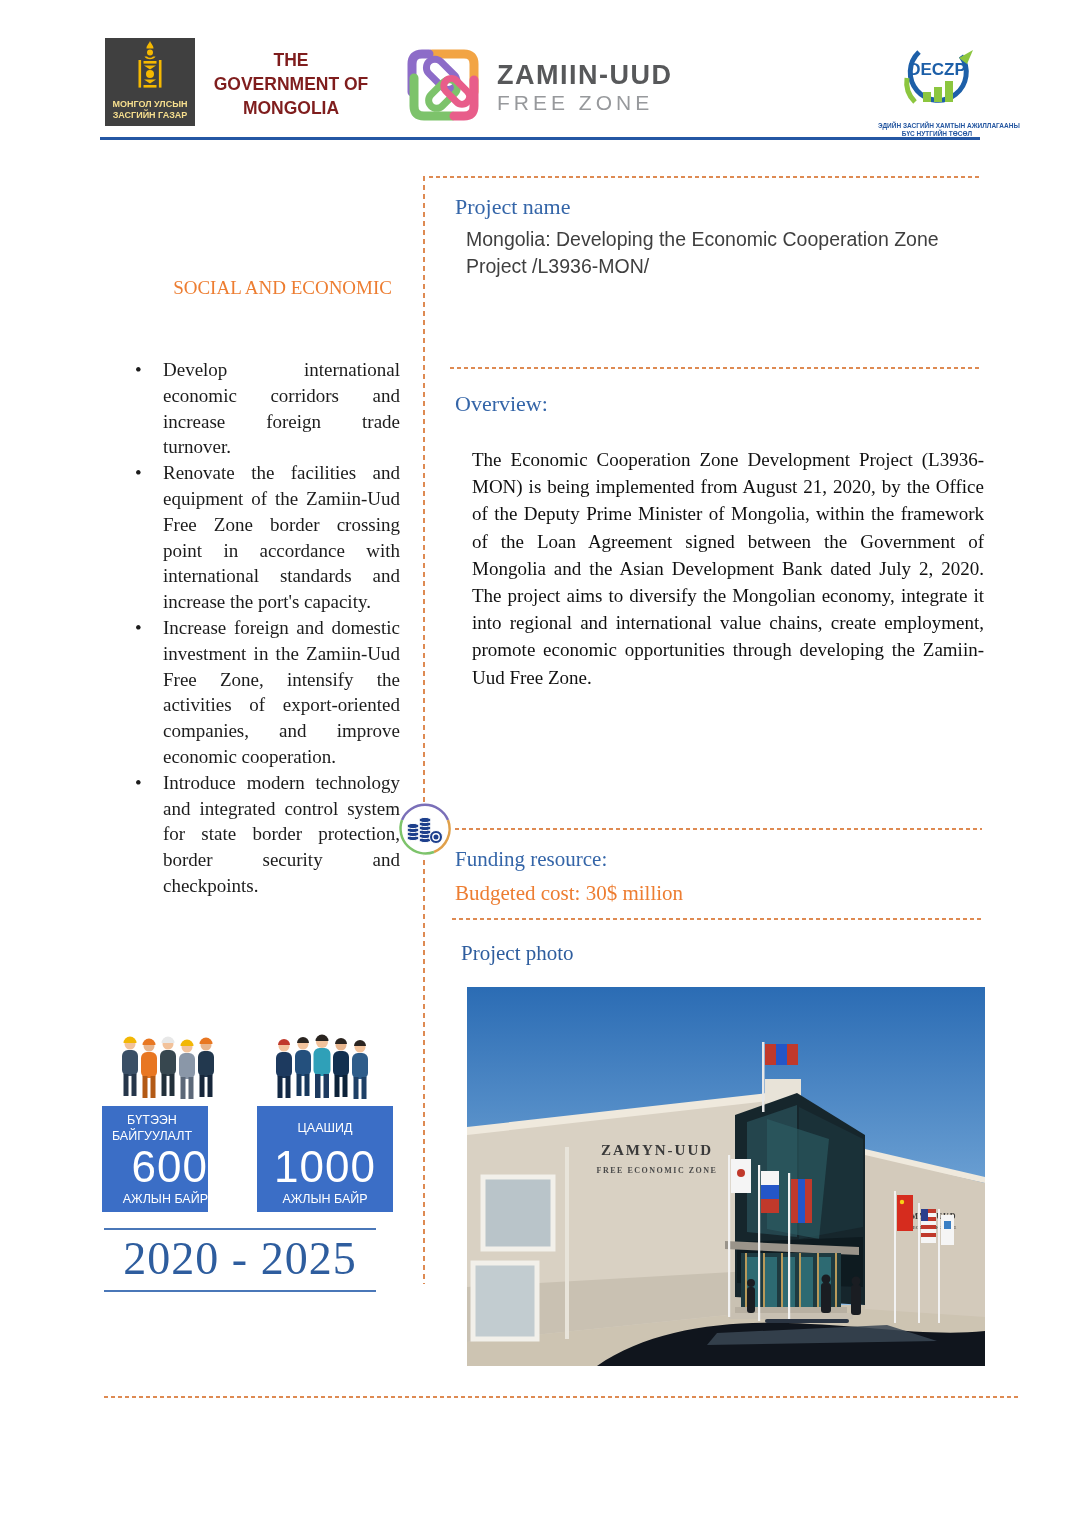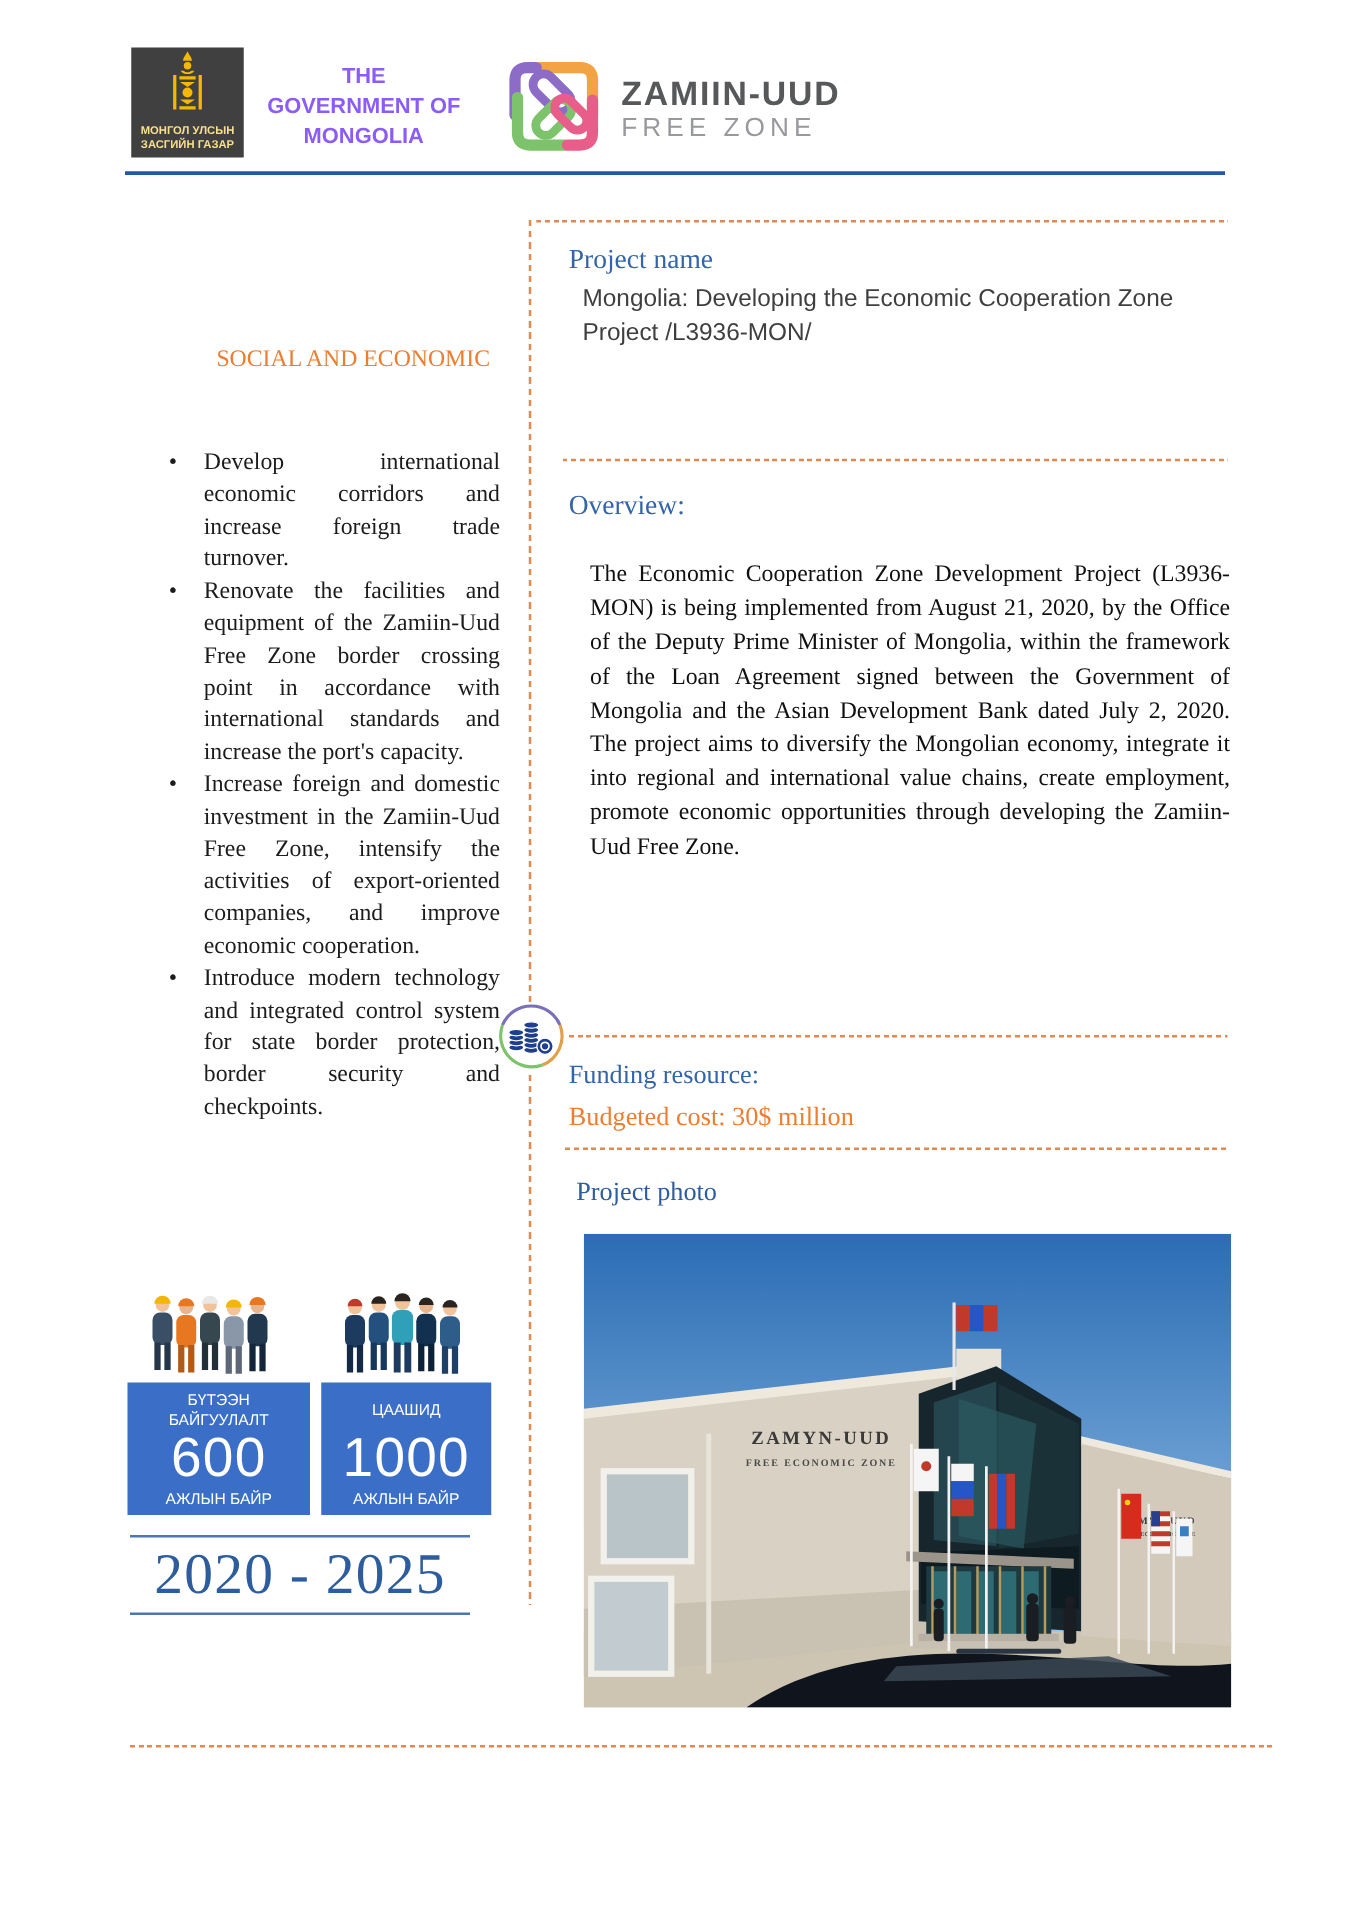--- a/index.html
+++ b/index.html
@@ -15,21 +15,21 @@
 
   
   .gov-logo { left:105px; top:38px; width:90px; height:88px; background:#404040;
     display:flex; flex-direction:column; align-items:center; justify-content:flex-end; }
   .gov-logo-text { font-family:"Liberation Sans", sans-serif; font-weight:bold; font-size:9px;
     line-height:11px; color:#f7df8e; text-align:center; margin-bottom:5px; white-space:nowrap; }
   .soyombo { position:absolute; top:3px; left:50%; transform:translateX(-50%); }
 
   .gov-title { left:196px; top:48px; width:190px; text-align:center;
     font-family:"Liberation Sans", sans-serif; font-weight:bold; font-size:17.5px;
-    line-height:24px; color:#8b5cf6; }
+    line-height:24px; color:#7f1d1d; }
 
   .zone-logo { left:402px; top:44px; width:82px; height:82px; }
   .zone-text { left:497px; top:60px; font-family:"Liberation Sans", sans-serif; }
   .zone-name { font-size:27px; color:#57585a; letter-spacing:1.5px; font-weight:600; }
   .zone-sub  { font-size:21px; color:#97999c; letter-spacing:4px; margin-top:0; }
 
   .deczp { left:878px; top:40px; width:118px; text-align:center; }
   .deczp-tagline { font-family:"Liberation Sans", sans-serif; font-weight:bold; font-size:6.5px;
     line-height:8px; color:#2456a0; white-space:nowrap; }
   .header-line { left:100px; top:137px; width:880px; height:3px; background:#2457a4; }
@@ -40,21 +40,21 @@
   .bullets { left:126px; top:357px; width:274px; font-size:19px; line-height:25.8px; color:#1c1c1c; }
   .bullet { display:flex; }
   .bullet-marker { flex:0 0 37px; padding-left:9px; box-sizing:border-box; }
   .bullet-text { text-align:justify; }
 
   .people-a { left:116px; top:1014px; width:104px; height:92px; }
   .people-b { left:270px; top:1014px; width:104px; height:92px; }
 
   .job-box { background:#3b6ec6; color:#ffffff; font-family:"Liberation Sans", sans-serif;
     display:flex; flex-direction:column; align-items:center; justify-content:center; text-align:center; }
-  .box1 { left:102px; top:1106px; width:146px; height:106px; }
+  .box1 { left:102px; top:1106px; width:106px; height:106px;align-items:flex-end; }
   .box2 { left:257px; top:1106px; width:136px; height:106px; }
   .job-label { font-size:12.5px; line-height:16px; height:32px; display:flex;
     align-items:center; justify-content:center; width:112px; }
   .job-value { font-size:44px; line-height:46px; letter-spacing:1px; }
   .job-label-bottom { font-size:12.5px; margin-top:2px; }
 
   .period-line { height:2px; background:#4a77b8; }
   .pl1 { left:104px; top:1228px; width:272px; }
   .pl2 { left:104px; top:1290px; width:272px; }
   .period-text { left:104px; top:1232px; width:272px; text-align:center;
@@ -123,20 +123,39 @@
       <rect x="24" y="42" width="34" height="16" rx="8" stroke="#7dc36b" stroke-width="7" transform="rotate(-45 41 50)"></rect>
       <rect x="40" y="40" width="30" height="15" rx="7.5" stroke="#e85d8a" stroke-width="7" transform="rotate(45 55 47)"></rect>
     </g>
   </svg>
 
   <div class="abs zone-text">
     <div class="zone-name">ZAMIIN-UUD</div>
     <div class="zone-sub">FREE ZONE</div>
   </div>
 
+  <div class="abs deczp">
+    <svg width="92" height="78" viewBox="0 0 92 78">
+      <g fill="none">
+        <path d="M28 12 A28 28 0 1 0 70 16" stroke="#1d5fa8" stroke-width="5"></path>
+        <path d="M24 62 A28 28 0 0 1 16 38" stroke="#8cc63f" stroke-width="5"></path>
+        <polygon points="68,18 82,10 76,24" fill="#8cc63f"></polygon>
+      </g>
+      <text x="46" y="35" text-anchor="middle" font-family="Liberation Sans, sans-serif" font-weight="bold" font-size="17" fill="#1d5fa8">DECZP</text>
+      <g fill="#8cc63f">
+        <rect x="32" y="52" width="8" height="10"></rect>
+        <rect x="43" y="47" width="8" height="15"></rect>
+        <rect x="54" y="41" width="8" height="21"></rect>
+      </g>
+    </svg>
+    <div class="deczp-tagline">
+      <div>ЭДИЙН ЗАСГИЙН ХАМТЫН АЖИЛЛАГААНЫ</div>
+      <div>БҮС НУТГИЙН ТӨСӨЛ</div>
+    </div>
+  </div>
 
   <div class="abs header-line"></div>
 
   <div class="abs benefits-title">
     <div>SOCIAL AND ECONOMIC</div>
   </div>
 
   <div class="abs bullets">
     <div class="bullet">
       <span class="bullet-marker">•</span>

